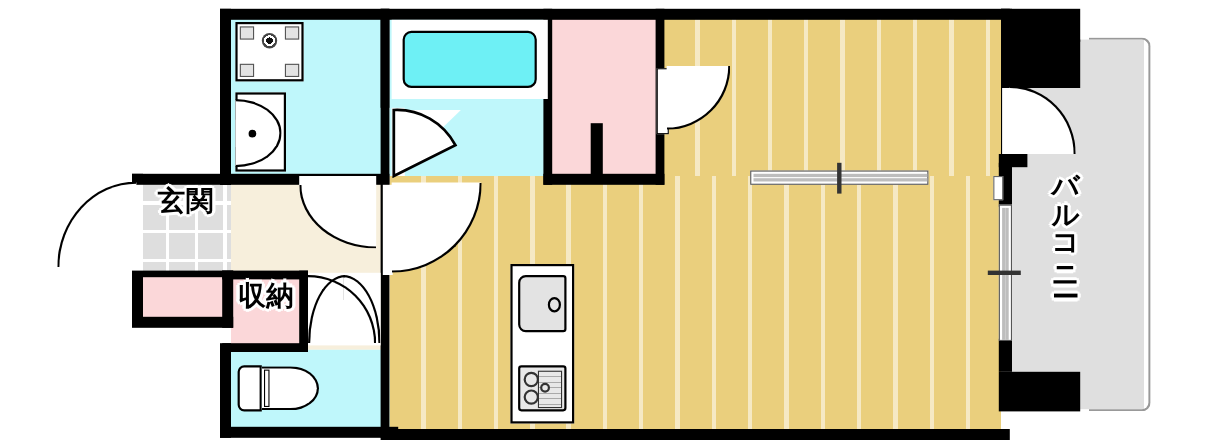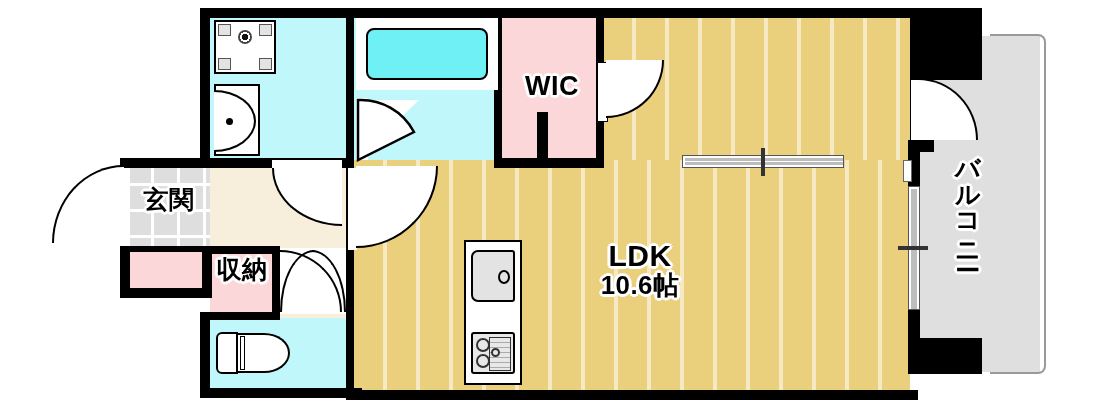--- a/index.html
+++ b/index.html
@@ -271,31 +271,24 @@
   <div class="abs" style="left:898px; top:246px; width:30px; height:4px; background:#333;"></div>
 
   <div class="abs" style="left:682px; top:155px; width:162px; height:13px; background:#ffffff; border:1.5px solid #555; box-sizing:border-box;">
     <div class="abs" style="left:2px; top:2px; width:158px; height:3px; background:#bdbdbd;"></div>
     <div class="abs" style="left:2px; bottom:2px; width:158px; height:3px; background:#bdbdbd;"></div>
   </div>
   <div class="abs" style="left:761px; top:148px; width:4px; height:28px; background:#333;"></div>
 
   <div class="abs" style="left:903px; top:160px; width:9px; height:22px; background:#ffffff; border:1.5px solid #666; box-sizing:border-box;"></div>
 
-  <div class="lbl" style="left:512px; top:72px; width:80px; font-size:27px;">
-    <span>WIC</span>
-  </div>
-
-
-  <div class="lbl" style="left:560px; top:240px; width:160px; font-size:30px;">
-    <span>LDK</span>
-    <span class="sub">10.6帖</span>
-  </div>
-
-  <div class="lbl" style="left:128px; top:186px; width:82px; font-size:25px;">
+
+
+
+  <div class="lbl" style="left:128px; top:170px; width:82px; font-size:25px;">
     <span>玄関</span>
   </div>
 
 
   <div class="lbl" style="left:204px; top:256px; width:76px; font-size:25px;">
     <span>収納</span>
   </div>
 
   <div class="lbl lbl-vert" style="left:955px; top:140px; font-size:25px;">
     <span>バルコニー</span>

